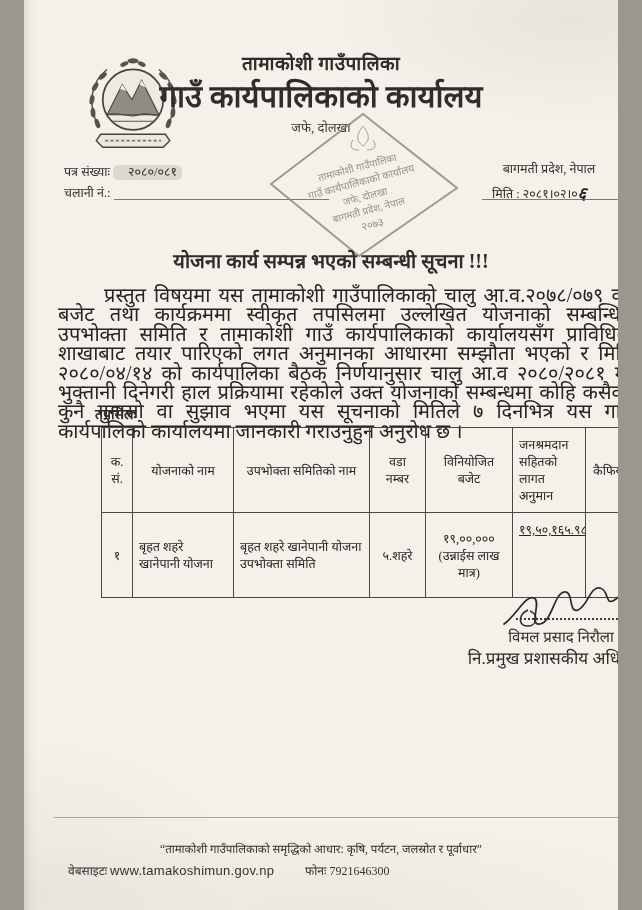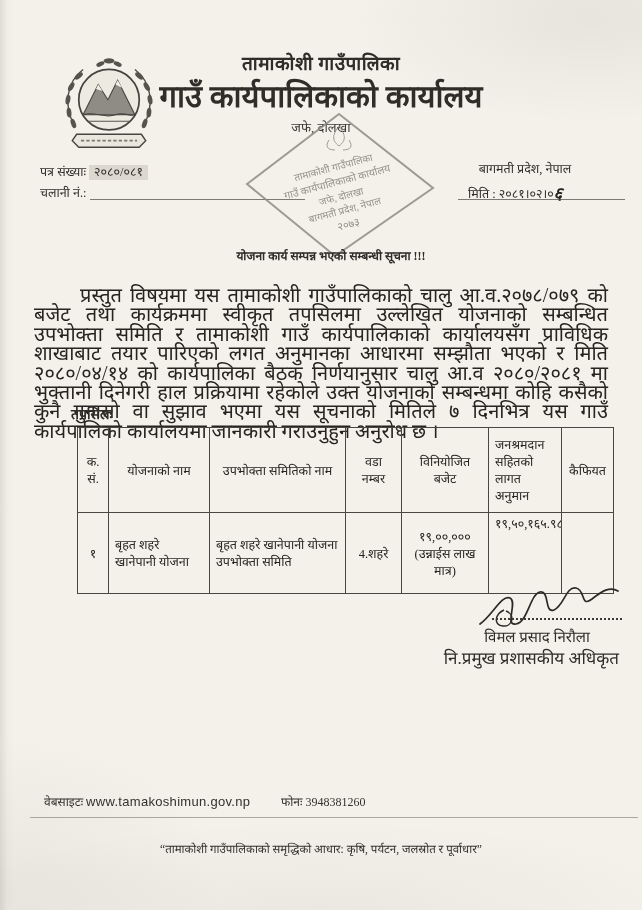--- a/index.html
+++ b/index.html
@@ -1,42 +1,42 @@
 <!DOCTYPE html>
 <html><head>
 <meta charset="utf-8">
 <style>
   html,body{margin:0;padding:0;background:#9a978f;}
   .page{
-    position:relative;width:642px;height:910px;margin:0 auto;overflow:hidden;
+    position:relative;width:594px;height:910px;margin:0 auto;overflow:hidden;
     background:#f4f1ea;
     background-image:
       radial-gradient(ellipse 340px 150px at 92% 2%, rgba(60,58,52,.07), transparent 70%),
       radial-gradient(ellipse 300px 220px at 2% 98%, rgba(60,58,52,.06), transparent 70%),
       radial-gradient(ellipse 500px 120px at 50% 100%, rgba(60,58,52,.05), transparent 75%),
       linear-gradient(90deg, rgba(40,38,34,.10) 0, rgba(40,38,34,.02) 7px, transparent 14px);
     font-family:"Liberation Serif","DejaVu Serif",serif;
     color:#2f2d29;
   }
   .abs{position:absolute;}
   .center{text-align:center;}
   .muni-title{left:0;right:0;top:50px;font-size:19px;font-weight:bold;letter-spacing:.5px;}
   .office-title{left:0;right:0;top:74px;font-size:31px;font-weight:bold;}
   .place-line{left:0;right:0;top:118px;font-size:13px;color:#3a3833;}
   .meta{font-size:12.5px;}
   .ref-line{left:40px;top:163px;}
-  .ref-value{background:#dcd8cf;padding:0 5px 1px 5px;border-radius:0;}
+  .ref-value{background:#dcd8cf;padding:0 5px 1px 15px;border-radius:5px;}
   .chalani-line{left:40px;top:184px;}
   .rule{height:1px;background:#55524c;opacity:.75;}
   .chalani-rule{left:90px;top:199px;width:215px;}
   .province-line{left:430px;top:160px;width:190px;text-align:center;}
   .date-line{left:468px;top:180px;}
   .date-rule{left:458px;top:199px;width:167px;}
   .handwritten{font-style:italic;font-size:17px;display:inline-block;transform:rotate(8deg) translateY(1px);color:#23221f;font-weight:bold;}
-  .subject{left:0;right:0;top:247px;font-size:12px;font-weight:bold;margin-left:20px;}
+  .subject{left:0;right:0;top:247px;font-size:20px;font-weight:bold;margin-left:20px;}
   .body-text{
     left:34px;top:286px;width:574px;font-size:20px;line-height:19.4px;
     text-align:justify;text-indent:46px;color:#262420;
   }
   .tapasil{left:71px;top:404px;font-size:14px;font-weight:bold;}
   table.detail{
     position:absolute;left:77px;top:427px;width:536px;border-collapse:collapse;
     font-size:12.5px;color:#262420;table-layout:fixed;
   }
   table.detail th, table.detail td{
@@ -47,21 +47,21 @@
   table.detail td{height:72px;}
   th.bold{font-weight:bold;margin-left:40px;}
   .c-center{text-align:center;}
   .c-left{text-align:left;}
   .sig-scribble{left:470px;top:580px;}
   .sig-dots{left:492px;top:618px;width:130px;border-bottom:2.2px dotted #3d3b37;height:0;}
   .sig-name{left:452px;top:626px;width:170px;text-align:center;font-size:15px;}
   .sig-title{left:424px;top:646px;width:195px;text-align:right;font-size:17px;}
   .footer-rule{left:30px;top:817px;width:608px;background:#aaa79f;height:1px;}
   .footer-slogan{left:0;right:0;top:821px;font-size:11.5px;font-weight:normal;color:#33312c;margin-top:20px;}
-  .footer-row{top:793px;font-size:12px;color:#33312c;text-align:center;}
+  .footer-row{top:862px;font-size:12px;color:#33312c;text-align:center;}
   .fw-site{left:44px;}
   .fw-phone{left:281px;}
   .fw-email{left:384px;}
   .latin{font-family:"Liberation Sans","DejaVu Sans",sans-serif;font-size:13px;letter-spacing:.3px;}
   .stamp{left:243px;top:108px;width:196px;height:152px;opacity:.85;}
   .stamp svg text{fill:#84837b;font-family:"Liberation Serif","DejaVu Serif",serif;}
   .emblem{left:55px;top:50px;width:108px;height:108px;}
 </style>
 </head>
 <body>
@@ -162,25 +162,25 @@
       <th class="c-center">विनियोजित बजेट</th>
       <th class="c-left bold">जनश्रमदान
 सहितको लागत
 अनुमान</th>
       <th class="c-center">कैफियत</th>
     </tr>
     <tr>
       <td class="c-center">१</td>
       <td class="c-left">बृहत शहरे खानेपानी योजना</td>
       <td class="c-left">बृहत शहरे खानेपानी योजना उपभोक्ता समिति</td>
-      <td class="c-center">4.शहरे</td>
+      <td class="c-center">५.शहरे</td>
       <td class="c-center">१९,००,०००
 (उन्नाईस लाख
 मात्र)</td>
-      <td class="c-center" style="vertical-align:top;padding-top:2px;">१९,५०,१६५.९८</td>
+      <td class="c-center" style="vertical-align:top;padding-top:8px;text-decoration:underline;">१९,५०,१६५.९८</td>
       <td></td>
     </tr>
   </tbody>
     </table>
 
   <div class="abs sig-scribble">
     <svg width="155" height="52" viewBox="0 0 155 52">
       <path d="M10 44 C22 36 32 14 40 18 C48 22 34 46 46 44 C58 42 60 14 70 12 C80 10 74 34 84 30 C94 26 96 6 106 8 C116 10 110 28 122 19 C132 11 140 6 148 11" fill="none" stroke="#2b2a28" stroke-width="1.7" stroke-linecap="round"></path>
       <path d="M34 30 c-9 4 -11 15 -1 16 c9 1 13 -11 3 -15" fill="none" stroke="#2b2a28" stroke-width="1.5"></path>
     </svg>
@@ -190,16 +190,16 @@
   <div class="abs sig-title">नि.प्रमुख प्रशासकीय अधिकृत</div>
 
   <div class="abs footer-rule"></div>
   <div class="abs center footer-slogan">“तामाकोशी गाउँपालिकाको समृद्धिको आधार: कृषि, पर्यटन, जलस्रोत र पूर्वाधार”</div>
   <div class="abs footer-row fw-site">
     <span>वेबसाइटः</span>
     <span class="latin">www.tamakoshimun.gov.np</span>
   </div>
   <div class="abs footer-row fw-phone">
     <span>फोनः</span>
-    <span>3948381260</span>
+    <span>7921646300</span>
   </div>
 
 </div>
 
 </body></html>

